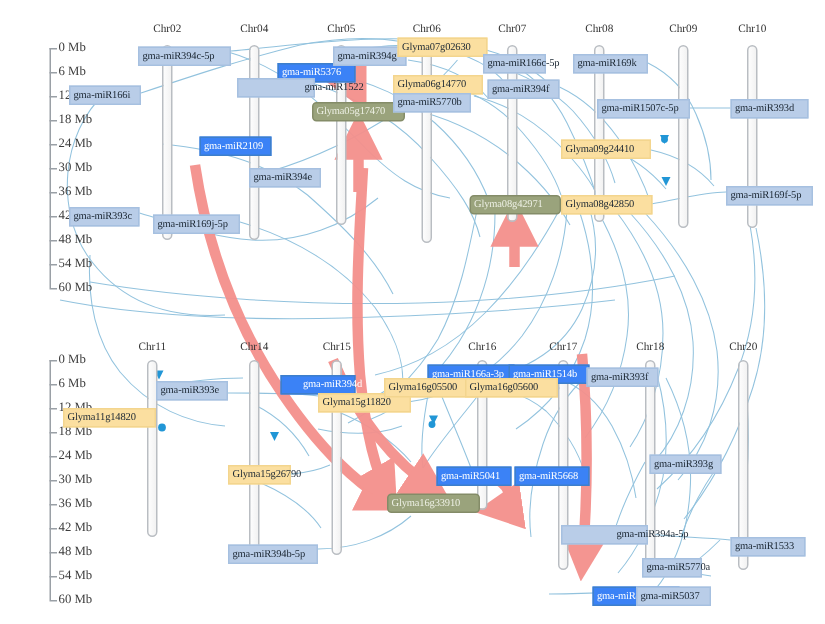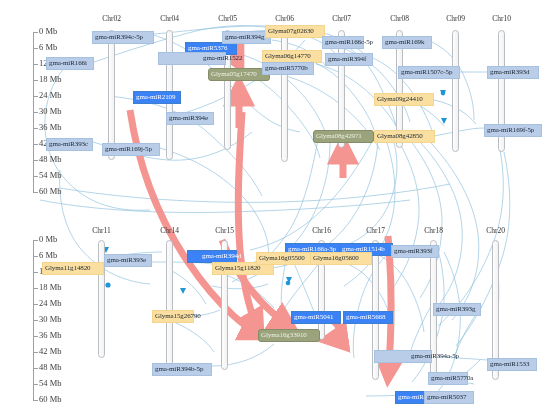--- a/index.html
+++ b/index.html
@@ -272,36 +272,36 @@
     </div>
 
   <div id="feat-host">
       <div class="feat mir" style="left: 92px; top: 31px; width: 62px;">gma-miR394c-5p</div>
       <div class="feat mir" style="left: 46px; top: 57px; width: 48px;">gma-miR166i</div>
       <div class="feat mir-hi" style="left: 106px; top: 91px; width: 48px;">gma-miR2109</div>
       <div class="feat mir" style="left: 46px; top: 138px; width: 47px;">gma-miR393c</div>
       <div class="feat mir" style="left: 102px; top: 143px; width: 58px;">gma-miR169j-5p</div>
       <div class="feat mir" style="left: 166px; top: 112px; width: 48px;">gma-miR394e</div>
       <div class="feat mir-hi" style="left: 158px; top: 42px; width: 52px;">gma-miR5376</div>
-      <div class="feat mir" style="left: 158px; top: 52px; width: 68px; padding-left: 44px;">gma-miR1522</div>
+      <div class="feat mir" style="left: 158px; top: 52px; width: 52px; padding-left: 44px;">gma-miR1522</div>
       <div class="feat mir" style="left: 222px; top: 31px; width: 49px;">gma-miR394g</div>
       <div class="feat gene-hi" style="left: 208px; top: 68px; width: 62px;">Glyma05g17470</div>
       <div class="feat gene" style="left: 265px; top: 25px; width: 60px;">Glyma07g02630</div>
       <div class="feat gene" style="left: 262px; top: 50px; width: 60px;">Glyma06g14770</div>
       <div class="feat mir" style="left: 262px; top: 62px; width: 52px;">gma-miR5770b</div>
       <div class="feat mir" style="left: 322px; top: 36px; width: 42px;">gma-miR166c-5p</div>
       <div class="feat mir" style="left: 325px; top: 53px; width: 48px;">gma-miR394f</div>
       <div class="feat mir" style="left: 382px; top: 36px; width: 50px;">gma-miR169k</div>
       <div class="feat mir" style="left: 398px; top: 66px; width: 62px;">gma-miR1507c-5p</div>
       <div class="feat mir" style="left: 487px; top: 66px; width: 52px;">gma-miR393d</div>
       <div class="feat gene" style="left: 374px; top: 93px; width: 60px;">Glyma09g24410</div>
       <div class="feat gene-hi" style="left: 313px; top: 130px; width: 61px;">Glyma08g42971</div>
       <div class="feat gene" style="left: 374px; top: 130px; width: 61px;">Glyma08g42850</div>
       <div class="feat mir" style="left: 484px; top: 124px; width: 58px;">gma-miR169f-5p</div>
-      <div class="feat gene" style="left: 42px; top: 262px; width: 62px;">Glyma11g14820</div>
+      <div class="feat gene" style="left: 42px; top: 272px; width: 62px;">Glyma11g14820</div>
       <div class="feat mir" style="left: 104px; top: 254px; width: 48px;">gma-miR393e</div>
       <div class="feat mir-hi" style="left: 160px; top: 250px; width: 50px; padding-left: 14px;">gma-miR394d</div>
       <div class="feat gene" style="left: 212px; top: 262px; width: 62px;">Glyma15g11820</div>
       <div class="feat gene" style="left: 152px; top: 310px; width: 42px;">Glyma15g26790</div>
       <div class="feat mir" style="left: 152px; top: 363px; width: 60px;">gma-miR394b-5p</div>
       <div class="feat mir-hi" style="left: 258px; top: 243px; width: 58px;">gma-miR166a-3p</div>
       <div class="feat gene" style="left: 256px; top: 252px; width: 62px;">Glyma16g05500</div>
       <div class="feat mir-hi" style="left: 312px; top: 243px; width: 54px;">gma-miR1514b</div>
       <div class="feat gene" style="left: 310px; top: 252px; width: 62px;">Glyma16g05600</div>
       <div class="feat mir-hi" style="left: 264px; top: 311px; width: 50px;">gma-miR5041</div>

